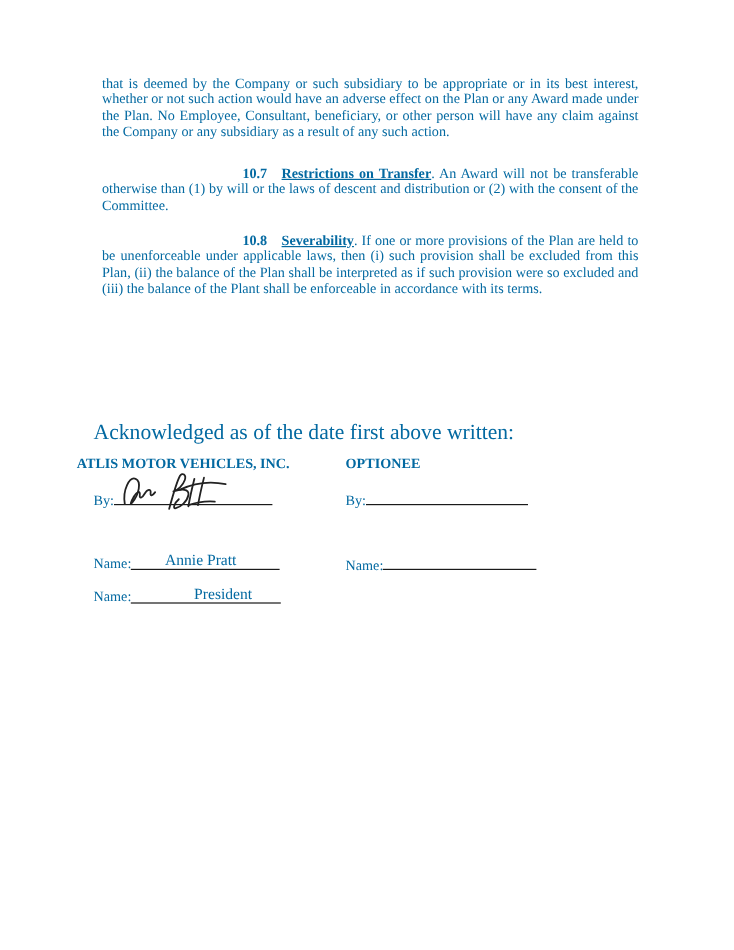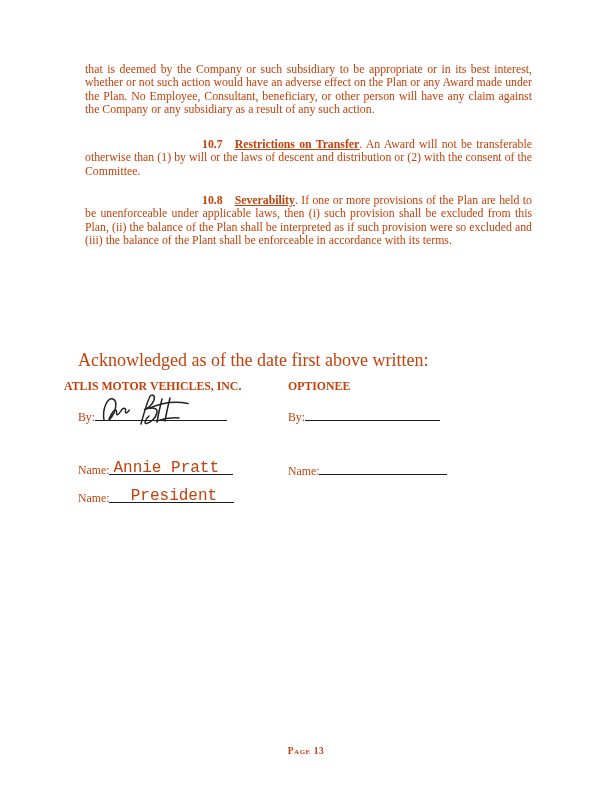--- a/index.html
+++ b/index.html
@@ -1,21 +1,21 @@
 <!DOCTYPE html>
 <html><head>
 <meta charset="utf-8">
 <style>
   html,body{margin:0;padding:0;background:#808080;}
   .page{
     position:relative;
     width:612px;height:792px;
     background:#ffffff;
     font-family:"Liberation Serif", serif;
-    color:#c2410c;
+    color:#0369a1;
     overflow:hidden;
     margin:0 auto;
   }
   .body-text{
     position:absolute;
     left:85px;
     width:447px;
     font-size:11.8px;
     line-height:13.3px;
     text-align:justify;
@@ -40,26 +40,27 @@
     font-size:11.8px;
     white-space:nowrap;
   }
   .sigline{
     display:inline-block;
     border-bottom:1px solid #1a1a1a;
     height:13px;
     vertical-align:baseline;
   }
   .fill-value{
-    font-family:Liberation Mono, monospace;
-    font-size:16px;
+    font-family:Liberation Serif, serif;
+    font-size:13px;
     position:relative;
     top:-2px;
     padding-left:4px;
     display:inline-block;
+    margin-left:24px;
   }
   .sig-svg{
     position:absolute;
     left:98px;top:394px;
     width:95px;height:32px;
   }
   .footer{
     position:absolute;
     left:0;right:0;top:746px;
     text-align:center;
@@ -116,15 +117,14 @@
   </div>
 
   <div class="sigrow" style="left:288px;top:461px;">
     <span>Name:</span><span class="sigline" style="width:128px;"></span>
   </div>
 
   <div class="sigrow" style="left:78px;top:489px;">
     <span>Name:</span><span class="sigline" style="width:125px;text-align:center;"><span class="fill-value">President</span></span>
   </div>
 
-  <p class="footer">Page 13</p>
 
 </div>
 
 </body></html>

